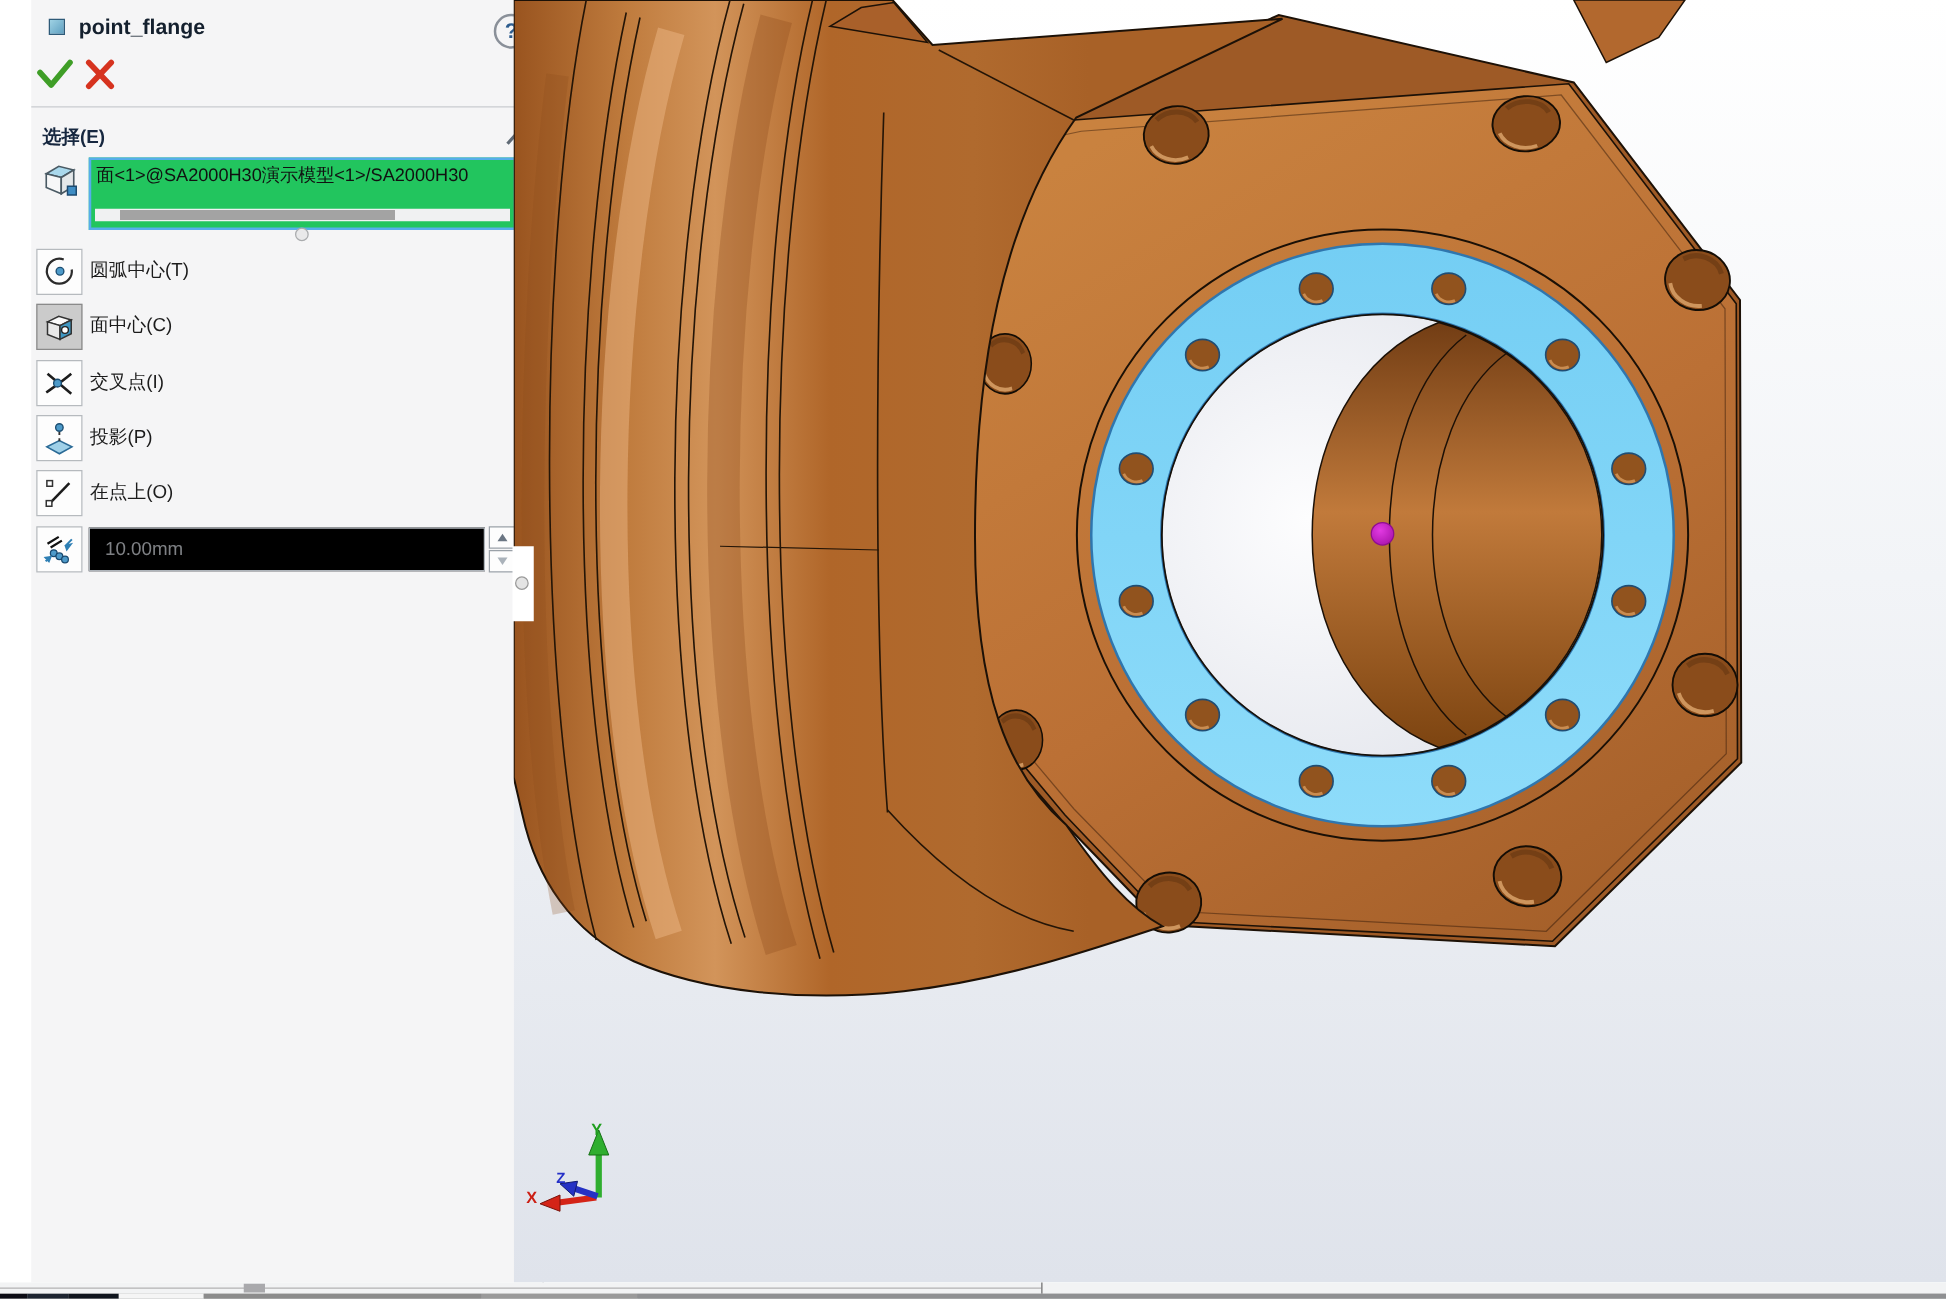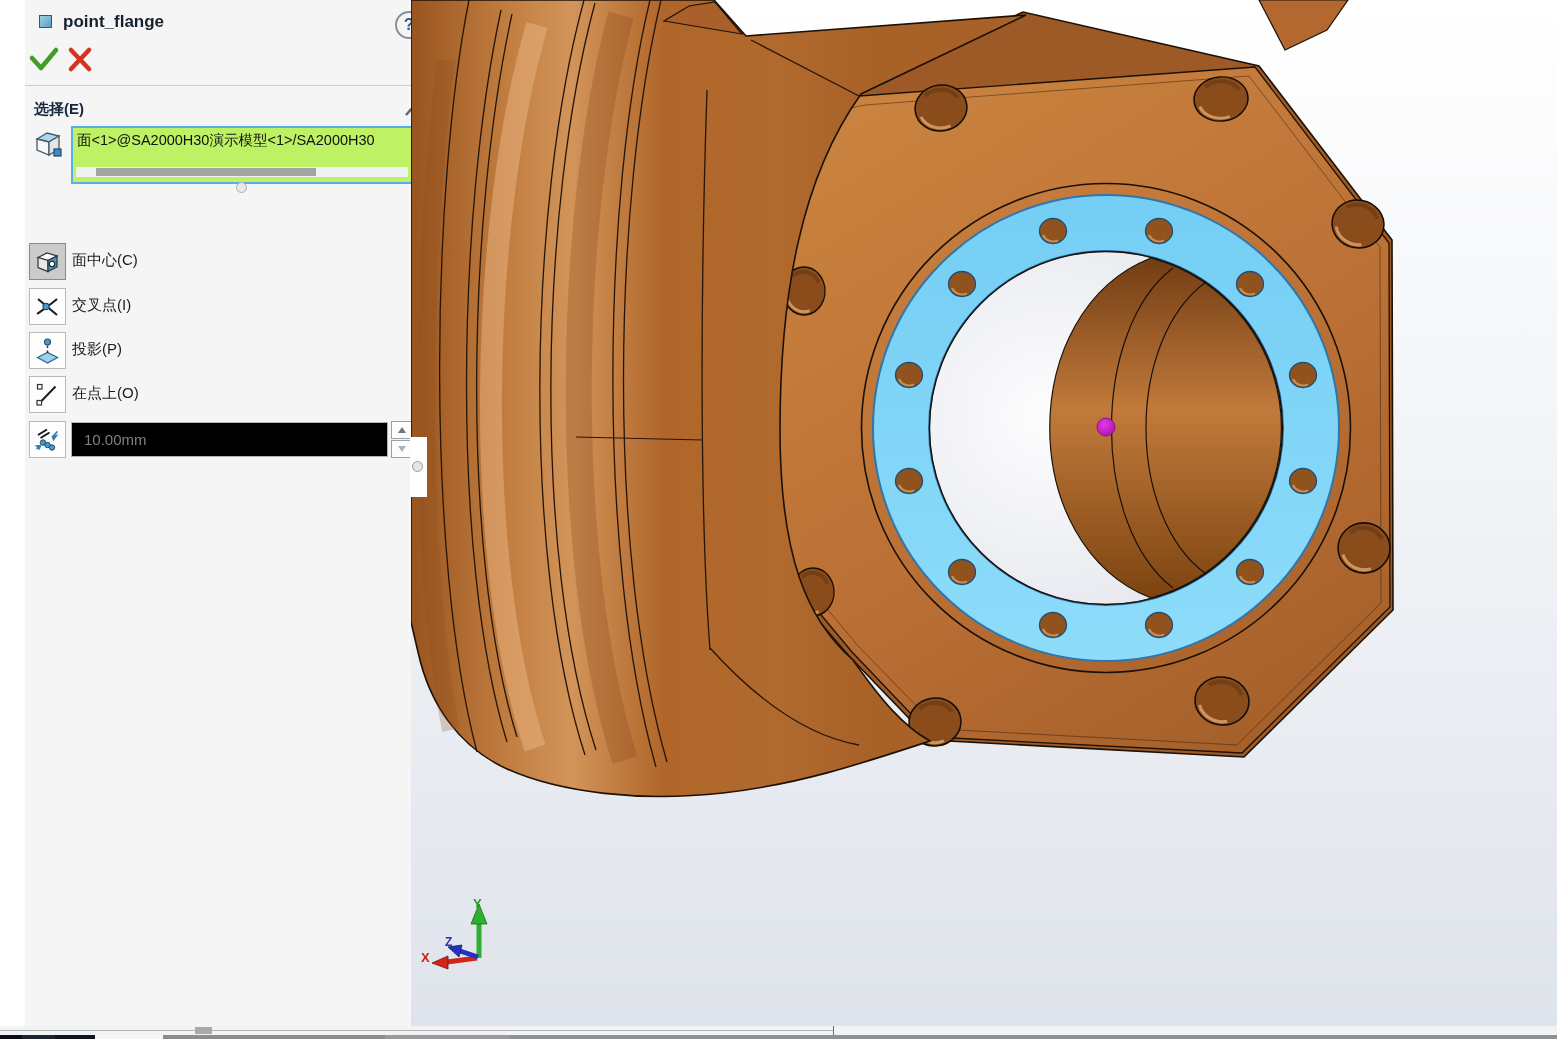--- a/index.html
+++ b/index.html
@@ -17,21 +17,21 @@
   .pm-help { position:absolute; right:11px; top:5px; width:28px; height:28px; border-radius:50%;
     border:2px solid #8a9099; color:#2e5d8e; font-weight:bold; font-size:17px;
     display:flex; align-items:center; justify-content:center; background:#f5f5f6; cursor:pointer; }
   .pm-actions { position:absolute; left:0; top:42px; width:100%; height:34px; }
   .pm-divider { position:absolute; left:0; top:85px; width:410px; height:1px; background:#c9cccf; }
   .pm-section-header { position:absolute; left:0; top:96px; width:410px; height:28px; }
   .pm-section-label { position:absolute; left:9px; top:4px; font-size:15px; font-weight:bold; color:#16273f; }
 
   .sel-filter-icon { position:absolute; left:8px; top:128px; }
   .sel-box { position:absolute; left:46px; top:126px; width:342px; height:58px;
-    background:#bef264; border:2px solid #56aeea; overflow:hidden; cursor:text; }
+    background:#22c55e; border:2px solid #56aeea; overflow:hidden; cursor:text; }
   .sel-box-text { position:absolute; left:4px; top:3px; width:500px; font-size:14.5px; color:#111;
     white-space:nowrap; }
   .sel-box-scroll { position:absolute; left:3px; bottom:5px; width:332px; height:10px; background:#f0f1f2; }
   .sel-box-thumb { position:absolute; left:20px; top:1px; width:220px; height:8px; background:#a3a3a3; }
   .sel-resize-dot { position:absolute; left:211px; top:182px; width:11px; height:11px; border-radius:50%;
     background:#e9e9ea; border:1px solid #a9abad; }
 
   .opt-row { position:absolute; left:0; width:410px; height:40px; }
   .opt-btn { position:absolute; left:4px; top:0; width:37px; height:37px; background:#fdfdfd;
     border:1px solid #b6babe; display:flex; align-items:center; justify-content:center; cursor:pointer; }
@@ -108,20 +108,29 @@
     </svg>
 
     <div class="sel-box">
       <div class="sel-box-text">面&lt;1&gt;@SA2000H30演示模型&lt;1&gt;/SA2000H30</div>
       <div class="sel-box-scroll">
         <div class="sel-box-thumb"></div>
       </div>
     </div>
     <div class="sel-resize-dot"></div>
 
+    <div class="opt-row" style="top:199px">
+      <div class="opt-btn">
+        <svg width="27" height="27">
+          <path d="M17,3.6 A10,10 0 1 0 23.4,11.6" fill="none" stroke="#2b2b2b" stroke-width="1.8"></path>
+          <circle cx="14" cy="13" r="3.1" fill="#4d9ac9" stroke="#1d4f73" stroke-width="1.1"></circle>
+        </svg>
+      </div>
+      <div class="opt-label">圆弧中心(T)</div>
+    </div>
 
     <div class="opt-row" style="top:243px">
       <div class="opt-btn selected">
         <svg width="27" height="27">
           <path d="M4,9.5 L13,5 L23,8 L14,12.5 Z" fill="#fafafa" stroke="#333" stroke-width="1.2"></path>
           <path d="M4,9.5 L14,12.5 L14,23.5 L4,19.5 Z" fill="#e8e8e8" stroke="#333" stroke-width="1.2"></path>
           <path d="M14,12.5 L23,8 L23,19 L14,23.5 Z" fill="#3f97c2" stroke="#333" stroke-width="1.2"></path>
           <circle cx="18" cy="16" r="2.7" fill="#fff" stroke="#222" stroke-width="1.1"></circle>
         </svg>
       </div>

